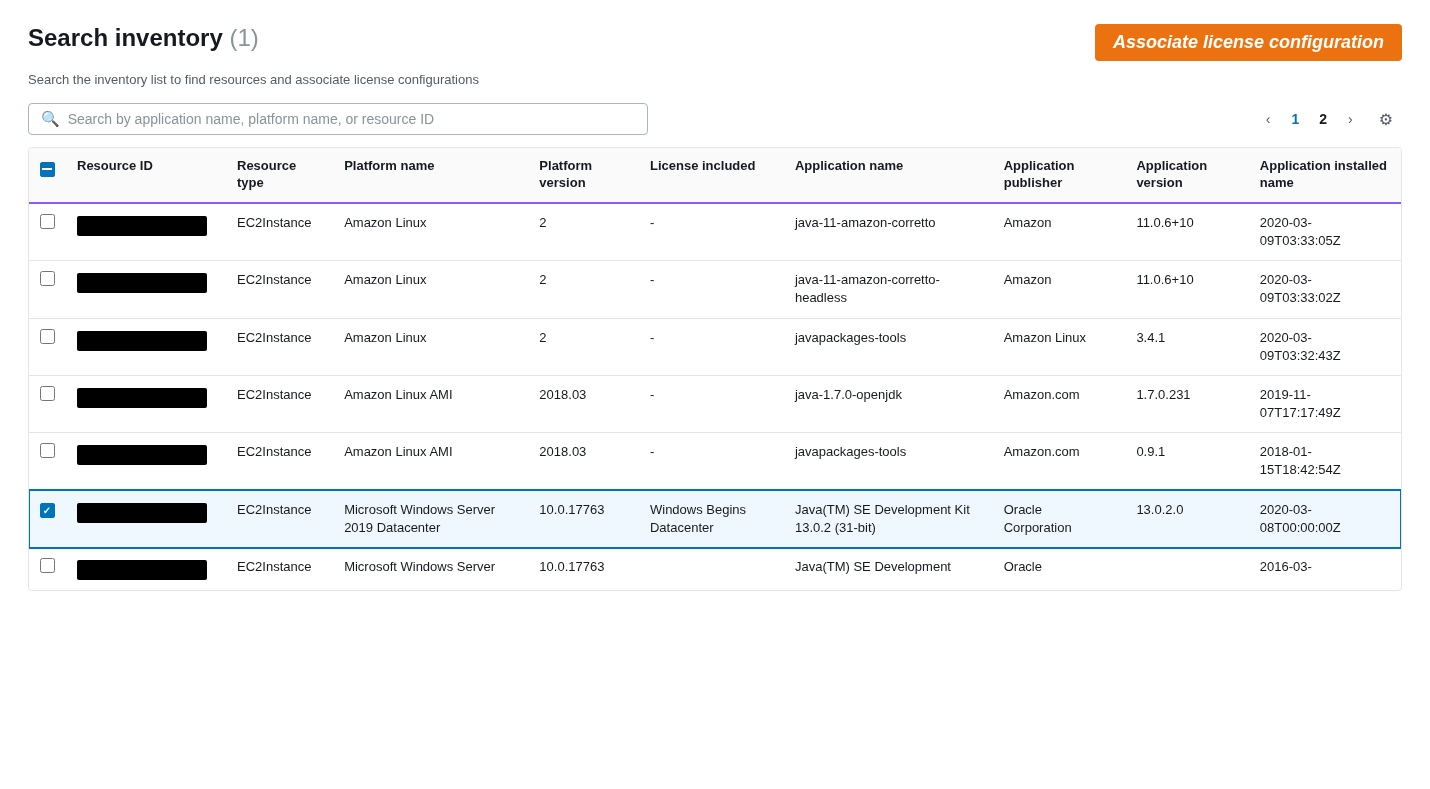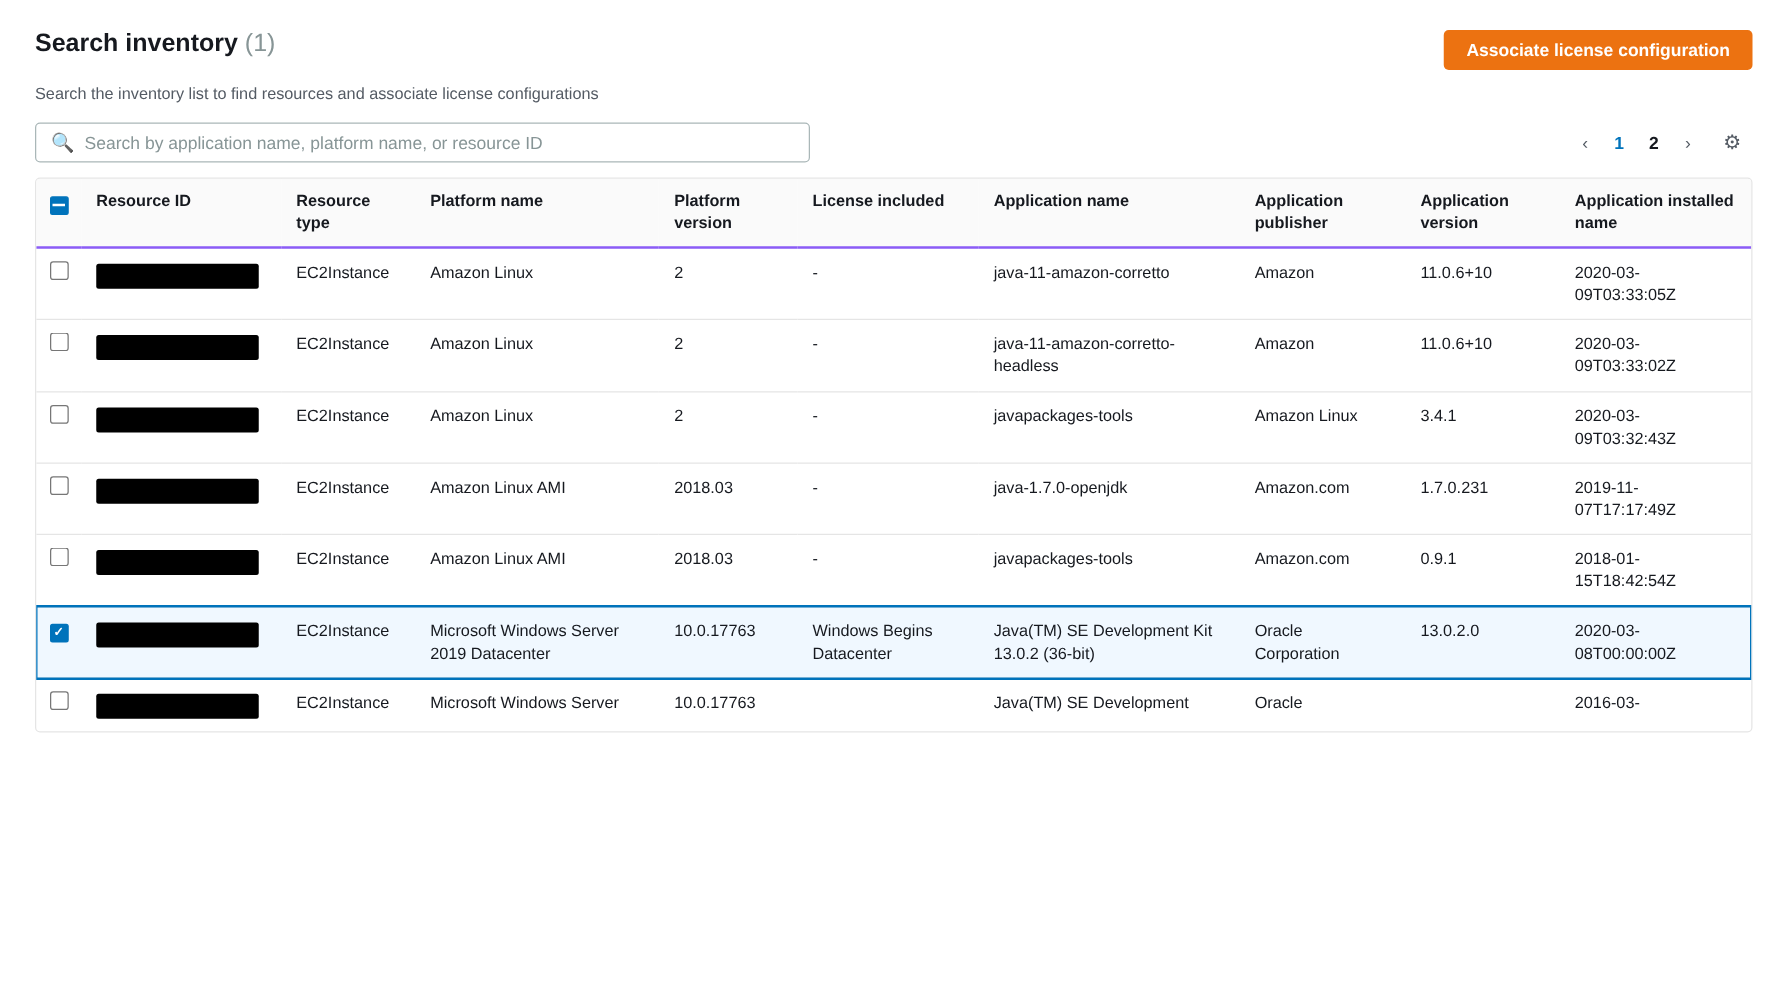--- a/index.html
+++ b/index.html
@@ -1,23 +1,23 @@
 <!DOCTYPE html>
 <html><head>
   <meta charset="utf-8">
   <style>
     * { box-sizing: border-box; margin: 0; padding: 0; }
     body { font-family: -apple-system, BlinkMacSystemFont, 'Segoe UI', Arial, sans-serif; font-size: 14px; color: #16191f; background: #f8f8f8; }
     .page-container { background: #fff; padding: 24px 28px; min-height: 789px; width: 1430px; }
     .header-row { display: flex; justify-content: space-between; align-items: flex-start; margin-bottom: 16px; }
     .title-section {}
-    .page-title { font-size: 20px; font-weight: 700; color: #16191f; }
+    .page-title { font-size: 24px; font-weight: 700; color: #16191f; }
     .page-title .count { color: #879596; font-weight: 400; }
     .page-subtitle { font-size: 13px; color: #545b64; margin-top: 20px; }
-    .associate-btn { background: #ec7211; color: #fff; border: none; border-radius: 4px; padding: 8px 18px; font-size: 14px; font-weight: 600; cursor: pointer; white-space: nowrap; }
+    .associate-btn { background: #ec7211; color: #fff; border: none; border-radius: 4px; padding: 8px 18px; font-size: 18px; font-weight: 600; cursor: pointer; white-space: nowrap; font-style: italic; }
     .search-row { display: flex; align-items: center; gap: 12px; margin-bottom: 12px; }
     .search-box { display: flex; align-items: center; border: 1px solid #aab7b8; border-radius: 4px; padding: 6px 12px; flex: 1; max-width: 620px; background: #fff; }
     .search-icon-wrap { color: #879596; margin-right: 8px; font-size: 15px; }
     .search-input { border: none; outline: none; font-size: 14px; color: #8b5cf6; width: 100%; background: transparent; }
     .search-input::placeholder { color: #879596; }
     .pagination-controls { display: flex; align-items: center; gap: 4px; margin-left: auto; }
     .page-btn { background: none; border: 1px solid transparent; border-radius: 4px; padding: 4px 8px; cursor: pointer; color: #545b64; font-size: 14px; display: flex; align-items: center; }
     .page-num { padding: 4px 8px; font-size: 14px; color: #16191f; font-weight: 600; }
     .page-num.current { color: #0073bb; font-weight: 700; }
     .settings-btn { background: none; border: 1px solid transparent; border-radius: 4px; padding: 4px 8px; cursor: pointer; color: #545b64; font-size: 16px; display: flex; align-items: center; margin-left: 4px; }
@@ -167,21 +167,21 @@
             <td class="checkbox-col"><div style="width: 15px; height: 15px; background: rgb(0, 115, 187); border: 1px solid rgb(0, 115, 187); border-radius: 2px; display: inline-flex; align-items: center; justify-content: center; cursor: pointer;">
                 <span style="color:#fff;font-size:10px;font-weight:700;">✓</span>
               </div></td>
             <td style="vertical-align: top;">
               <div style="background: rgb(0, 0, 0); width: 130px; height: 20px; border-radius: 2px; margin-top: 2px;"></div>
             </td>
             <td>EC2Instance</td>
             <td>Microsoft Windows Server 2019 Datacenter</td>
             <td>10.0.17763</td>
             <td>Windows Begins Datacenter</td>
-            <td>Java(TM) SE Development Kit 13.0.2 (36-bit)</td>
+            <td>Java(TM) SE Development Kit 13.0.2 (31-bit)</td>
             <td>Oracle Corporation</td>
             <td>13.0.2.0</td>
             <td>2020-03-08T00:00:00Z</td>
           </tr>
           <tr>
             <td class="checkbox-col"><input type="checkbox" class="row-checkbox" style=""></td>
             <td style="vertical-align: top;">
               <div style="background: rgb(0, 0, 0); width: 130px; height: 20px; border-radius: 2px; margin-top: 2px;"></div>
             </td>
             <td>EC2Instance</td>

